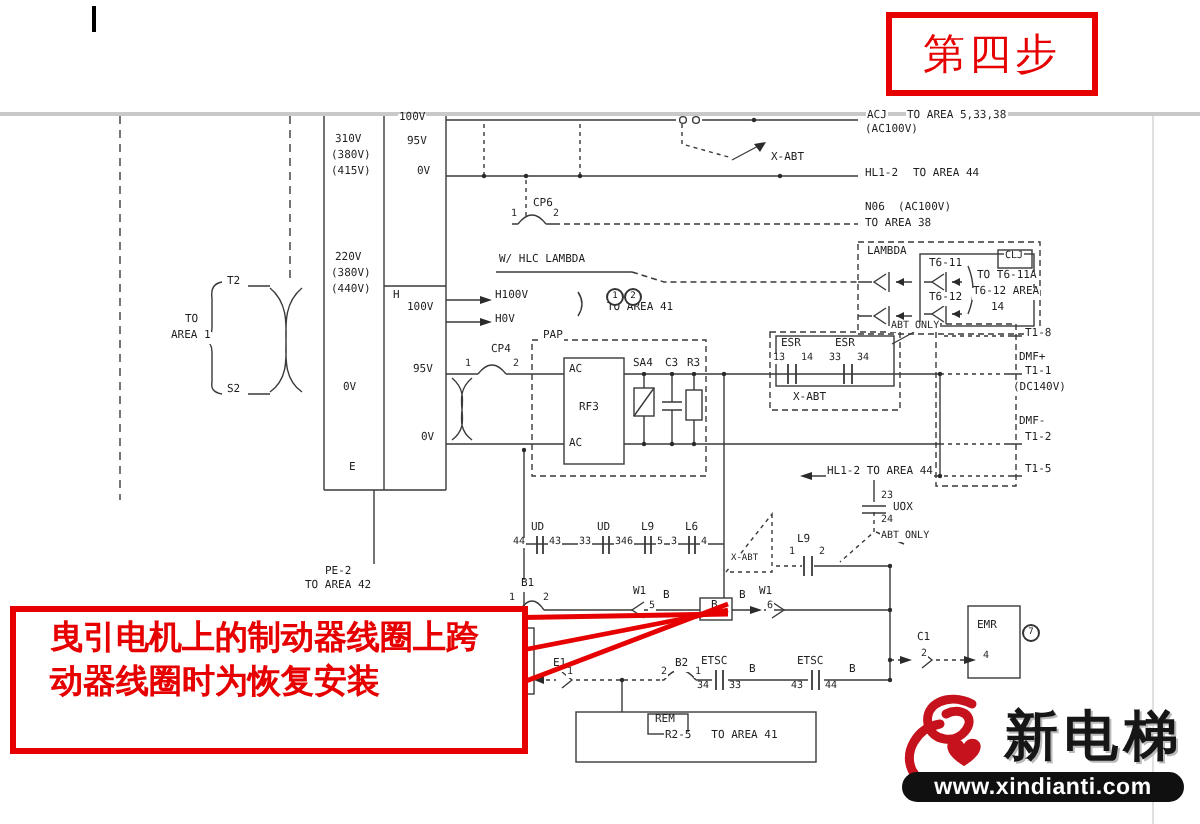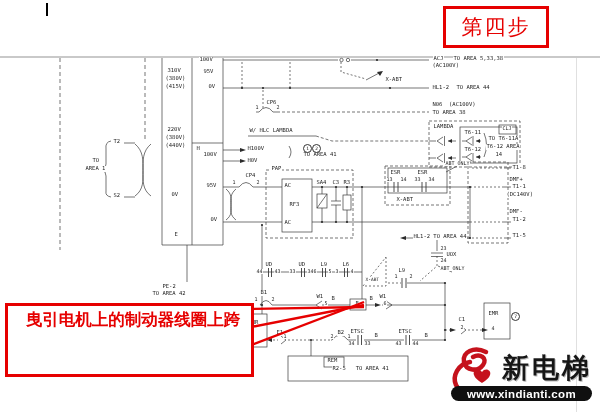--- a/index.html
+++ b/index.html
@@ -1,34 +1,34 @@
 <!DOCTYPE html>
 <html><head>
 <meta charset="utf-8">
 <style>
   html,body{margin:0;padding:0;}
   body{width:600px;height:412px;position:relative;background:#ffffff;overflow:hidden;
        font-family:"Liberation Sans", sans-serif;}
-  #stage{position:absolute;inset:0;text-align:center;}
+  #stage{position:absolute;inset:0;}
   svg.layer{position:absolute;left:0;top:0;}
   #schem-svg{z-index:1;}
   #labels{position:absolute;left:0;top:0;width:600px;height:412px;z-index:2;}
   .lbl{position:absolute;font-family:"DejaVu Sans Mono",monospace;font-size:5.5px;
        line-height:1;color:#1f1f1f;background:#fff;white-space:pre;padding:0 0.5px;}
   .circ{position:absolute;width:7px;height:7px;border:1px solid #333;border-radius:50%;
         background:#fff;color:#111;font:4.5px "DejaVu Sans Mono",monospace;
         display:flex;align-items:center;justify-content:center;z-index:2;}
   #red-svg{z-index:4;}
   #step-box{position:absolute;left:443px;top:6px;width:100px;height:36px;z-index:5;
             border:3px solid #e60000;display:flex;align-items:center;justify-content:center;
             color:#e60000;font-size:21px;letter-spacing:2px;background:#fff;
             font-family:"Liberation Serif", serif;}
   #note-box{position:absolute;left:5px;top:303px;width:236px;height:66px;z-index:5;
             border:3px solid #e60000;background:#fff;color:#e60000;font-weight:bold;
-            font-size:16.5px;line-height:22px;padding:2px 0 0 7px;
+            font-size:16.5px;line-height:22px;padding:2px 0 0 17px;
             font-family:"Liberation Sans", sans-serif;}
   #watermark{position:absolute;left:448px;top:340px;width:150px;height:68px;z-index:4;}
   #wm-brand{position:absolute;left:54px;top:10px;font-size:27px;font-weight:bold;
             color:#161616;letter-spacing:3px;text-shadow:1px 1px 0 #b9b9b9;}
   #wm-url{position:absolute;left:3px;top:46px;width:141px;height:15px;border-radius:8px;
           background:#101010;color:#ffffff;font-size:11.5px;font-weight:bold;
           display:flex;align-items:center;justify-content:center;letter-spacing:0.3px;}
   #page-rule{position:absolute;left:0;top:56px;width:600px;height:2px;background:#c9c9c9;z-index:0;}
   #page-edge{position:absolute;left:576px;top:58px;width:1px;height:354px;background:#e0e0e0;z-index:0;}
   #top-tick{position:absolute;left:46px;top:3px;width:2px;height:13px;background:#000;z-index:0;}
@@ -305,20 +305,21 @@
       <path d="M246,328 L364,305"></path>
     </g>
   </svg>
 
   <div id="step-box">
     <span>第四步</span>
   </div>
 
   <div id="note-box">
     <div>曳引电机上的制动器线圈上跨</div>
+    <div>动器线圈时为恢复安装</div>
   </div>
 
   <div id="watermark">
     <svg width="150" height="68" viewBox="0 0 150 68">
       <g stroke="#c5121c" stroke-width="4.5" fill="none" stroke-linecap="round">
         <path d="M38,12 C26,6 14,12 16,22 C18,31 30,32 35,25 C40,18 32,13 25,17"></path>
         <path d="M22,22 C10,24 4,36 8,45 C12,53 24,55 30,49"></path>
       </g>
       <path fill="#c5121c" d="M34,32 c-3,-5 -10,-2 -8,3 c1,4 8,8 8,8 c0,0 7,-4 8,-8 c2,-5 -5,-8 -8,-3"></path>
     </svg>

